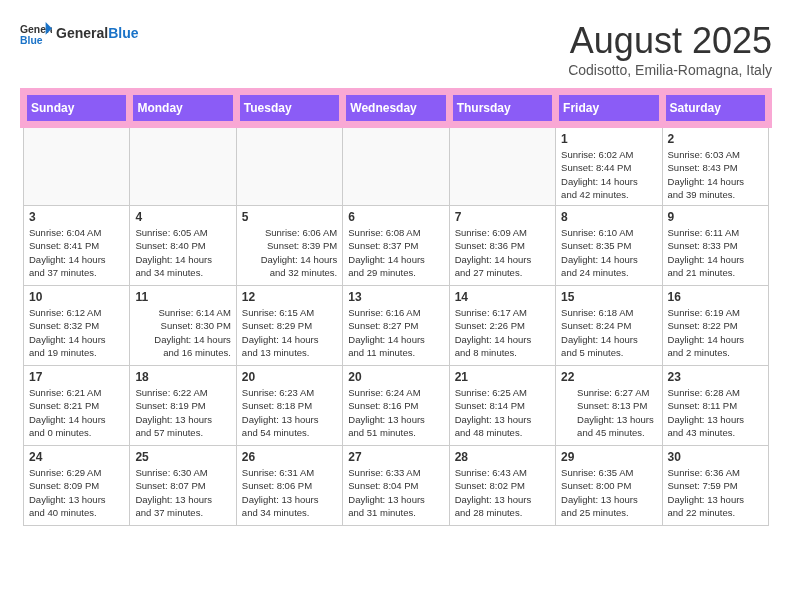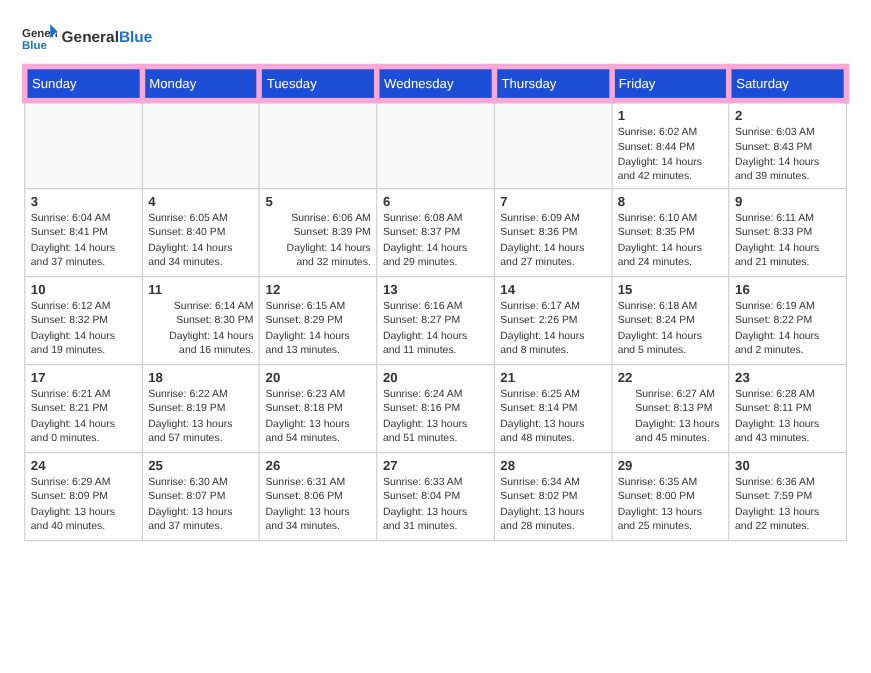--- a/index.html
+++ b/index.html
@@ -34,27 +34,27 @@
     .subtitle {
       font-size: 14px;
       color: #555;
     }
     .calendar {
       width: 100%;
       border-collapse: collapse;
       border: 1px solid #ccc;
     }
     .calendar th {
-      background: #1d4ed8;
+      background: #8b5cf6;
       color: #fff;
       padding: 6px 4px;
       font-size: 12px;
-      font-weight: normal;
+      font-weight: bold;
       text-align: left;
-      border: 5px solid #f9a8d4;
+      border: 7px solid #f9a8d4;
     }
     .calendar td {
       vertical-align: top;
       border: 1px solid #ccc;
       padding: 4px 5px;
       font-size: 10px;
       color: #333;
       width: calc(100% / 7);
       min-height: 70px;
       height: 80px;
@@ -81,20 +81,24 @@
       <text x="0" y="16" font-size="13" font-weight="bold" fill="#333">General</text>
       <text x="0" y="30" font-size="13" font-weight="bold" fill="#1a73c8">Blue</text>
       <polygon points="32,2 40,10 32,18" fill="#1a73c8"></polygon>
     </svg>
     <div>
       <div style="font-size:14px;font-weight:bold;color:#333;line-height:1.1">
         <span style="color:#333">General</span><span style="color:#1a73c8">Blue</span>
       </div>
     </div>
   </div>
+  <div class="title-block">
+    <div class="month-title">August 2025</div>
+    <div class="subtitle">Codisotto, Emilia-Romagna, Italy</div>
+  </div>
 </div>
 
 <table class="calendar">
   <thead>
     <tr>
     <th>Sunday</th>
         <th>Monday</th>
         <th>Tuesday</th>
         <th>Wednesday</th>
         <th>Thursday</th>
@@ -301,21 +305,21 @@
         </td>
         <td>
           <span class="day-number">27</span>
           <div class="day-info" style="white-space: pre-line;">Sunrise: 6:33 AM
 Sunset: 8:04 PM
 Daylight: 13 hours
 and 31 minutes.</div>
         </td>
         <td>
           <span class="day-number">28</span>
-          <div class="day-info" style="white-space: pre-line;">Sunrise: 6:34 AM
+          <div class="day-info" style="white-space: pre-line;">Sunrise: 6:43 AM
 Sunset: 8:02 PM
 Daylight: 13 hours
 and 28 minutes.</div>
         </td>
         <td>
           <span class="day-number">29</span>
           <div class="day-info" style="white-space: pre-line;">Sunrise: 6:35 AM
 Sunset: 8:00 PM
 Daylight: 13 hours
 and 25 minutes.</div>

